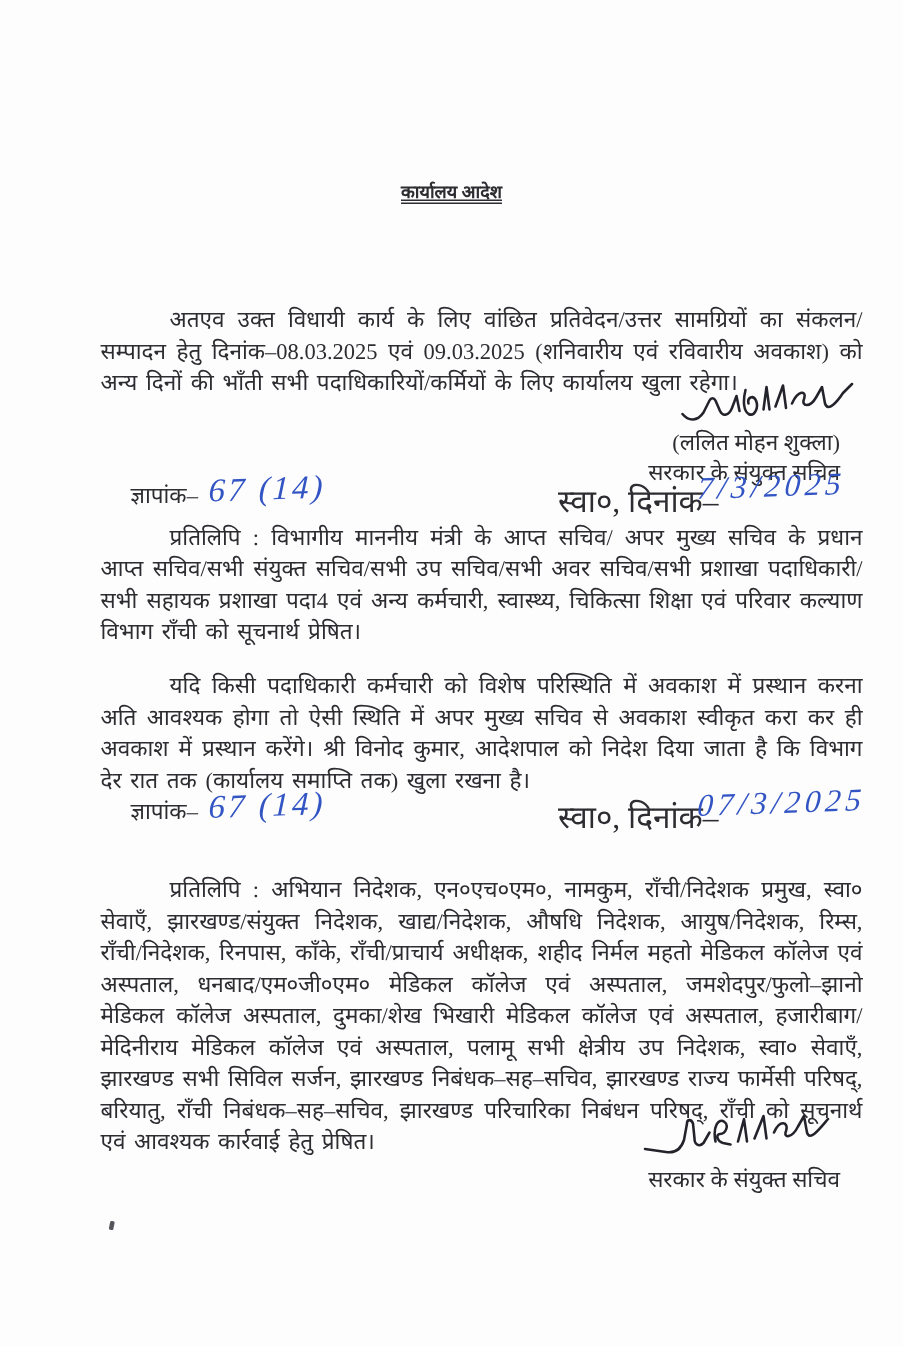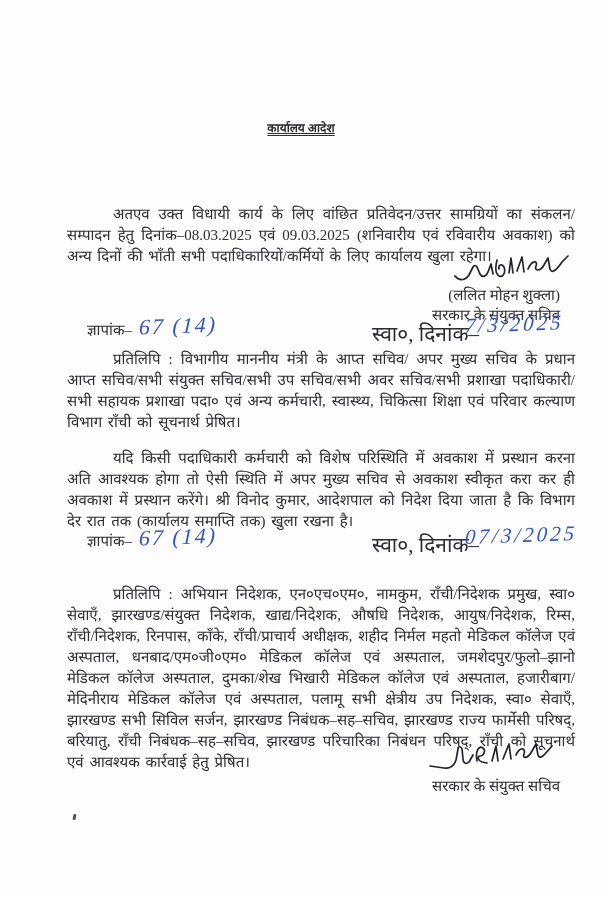--- a/index.html
+++ b/index.html
@@ -100,21 +100,21 @@
   <div class="abs sig-name">(ललित मोहन शुक्ला)</div>
   <div class="abs sig-desig1">सरकार के संयुक्त सचिव</div>
 
   <div class="abs memo-row memo1">
     <span class="memo-label">ज्ञापांक–</span>
     <span class="memo-number">67 (14)</span>
     <span class="memo-datelabel">स्वा०, दिनांक–</span>
     <span class="memo-date">7/3/2025</span>
   </div>
 
-  <div class="abs para p3">प्रतिलिपि : विभागीय माननीय मंत्री के आप्त सचिव/ अपर मुख्य सचिव के प्रधान आप्त सचिव/सभी संयुक्त सचिव/सभी उप सचिव/सभी अवर सचिव/सभी प्रशाखा पदाधिकारी/सभी सहायक प्रशाखा पदा० एवं अन्य कर्मचारी, स्वास्थ्य, चिकित्सा शिक्षा एवं परिवार कल्याण विभाग राँची को सूचनार्थ प्रेषित।</div>
+  <div class="abs para p3">प्रतिलिपि : विभागीय माननीय मंत्री के आप्त सचिव/ अपर मुख्य सचिव के प्रधान आप्त सचिव/सभी संयुक्त सचिव/सभी उप सचिव/सभी अवर सचिव/सभी प्रशाखा पदाधिकारी/सभी सहायक प्रशाखा पदा4 एवं अन्य कर्मचारी, स्वास्थ्य, चिकित्सा शिक्षा एवं परिवार कल्याण विभाग राँची को सूचनार्थ प्रेषित।</div>
   <div class="abs para p4">यदि किसी पदाधिकारी कर्मचारी को विशेष परिस्थिति में अवकाश में प्रस्थान करना अति आवश्यक होगा तो ऐसी स्थिति में अपर मुख्य सचिव से अवकाश स्वीकृत करा कर ही अवकाश में प्रस्थान करेंगे। श्री विनोद कुमार, आदेशपाल को निदेश दिया जाता है कि विभाग देर रात तक (कार्यालय समाप्ति तक) खुला रखना है।</div>
 
   <div class="abs memo-row memo2">
     <span class="memo-label">ज्ञापांक–</span>
     <span class="memo-number">67 (14)</span>
     <span class="memo-datelabel">स्वा०, दिनांक–</span>
     <span class="memo-date">07/3/2025</span>
   </div>
 
   <div class="abs para p5">प्रतिलिपि : अभियान निदेशक, एन०एच०एम०, नामकुम, राँची/निदेशक प्रमुख, स्वा० सेवाएँ, झारखण्ड/संयुक्त निदेशक, खाद्य/निदेशक, औषधि निदेशक, आयुष/निदेशक, रिम्स, राँची/निदेशक, रिनपास, काँके, राँची/प्राचार्य अधीक्षक, शहीद निर्मल महतो मेडिकल कॉलेज एवं अस्पताल, धनबाद/एम०जी०एम० मेडिकल कॉलेज एवं अस्पताल, जमशेदपुर/फुलो–झानो मेडिकल कॉलेज अस्पताल, दुमका/शेख भिखारी मेडिकल कॉलेज एवं अस्पताल, हजारीबाग/मेदिनीराय मेडिकल कॉलेज एवं अस्पताल, पलामू सभी क्षेत्रीय उप निदेशक, स्वा० सेवाएँ, झारखण्ड सभी सिविल सर्जन, झारखण्ड निबंधक–सह–सचिव, झारखण्ड राज्य फार्मेसी परिषद्, बरियातु, राँची निबंधक–सह–सचिव, झारखण्ड परिचारिका निबंधन परिषद्, राँची को सूचनार्थ एवं आवश्यक कार्रवाई हेतु प्रेषित।</div>

